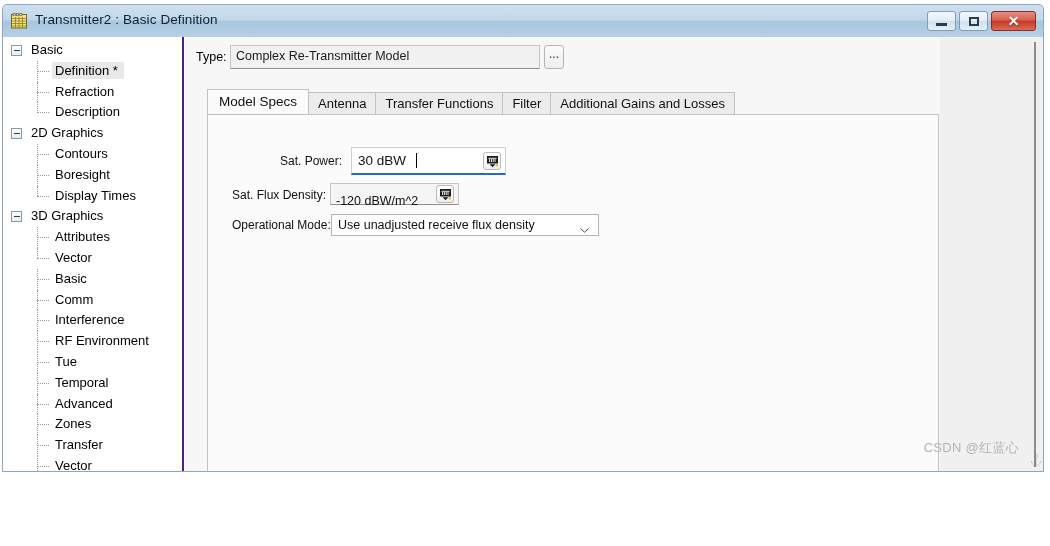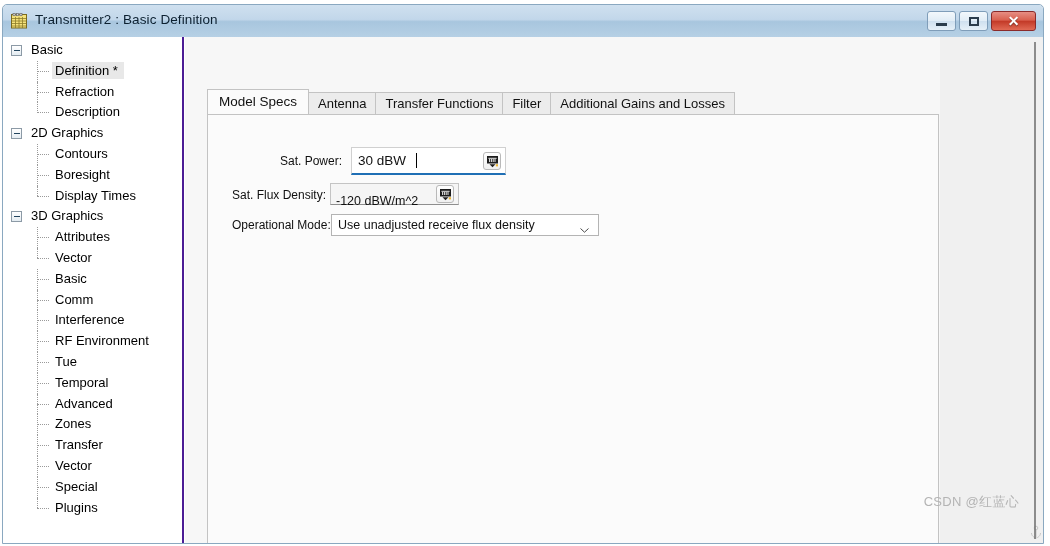--- a/index.html
+++ b/index.html
@@ -15,21 +15,21 @@
     font-size: 12px;
     color: #000000;
   }
 
   
   #window {
     position: absolute;
     left: 2px;
     top: 4px;
     width: 1042px;
-    height: 540px;
+    height: 468px;
     background: #f0f0f0;
     border: 1px solid #8aa8c0;
     border-radius: 5px 5px 0 0;
     box-sizing: border-box;
     overflow: hidden;
   }
 
   
   #titlebar {
     position: relative;
@@ -403,21 +403,21 @@
     bottom: 4px;
     width: 14px;
     height: 14px;
     opacity: .35;
   }
 
   
   #watermark {
     position: absolute;
     right: 24px;
-    bottom: 32px;
+    bottom: 14px;
     font-size: 13px;
     color: #b4b4b4;
     white-space: nowrap;
     letter-spacing: .3px;
   }
 </style>
 </head>
 <body>
 
 <div id="window">
@@ -478,20 +478,25 @@
         <div class="tnode child"><span class="vline"></span><span class="dash"></span><span class="lbl">Advanced</span></div>
         <div class="tnode child"><span class="vline"></span><span class="dash"></span><span class="lbl">Zones</span></div>
         <div class="tnode child"><span class="vline"></span><span class="dash"></span><span class="lbl">Transfer</span></div>
         <div class="tnode child"><span class="vline"></span><span class="dash"></span><span class="lbl">Vector</span></div>
         <div class="tnode child"><span class="vline"></span><span class="dash"></span><span class="lbl">Special</span></div>
         <div class="tnode child"><span class="vline half"></span><span class="dash"></span><span class="lbl">Plugins</span></div>
       </div>
 
     <div id="content">
 
+      <div id="typerow">
+        <span class="type-label">Type:</span>
+        <div class="type-box">Complex Re-Transmitter Model</div>
+        <div class="type-btn">...</div>
+      </div>
 
       <div id="tabstrip">
         <div class="tabs" id="tabs-container">
             <div class="tab active">Model Specs</div>
             <div class="tab">Antenna</div>
             <div class="tab">Transfer Functions</div>
             <div class="tab">Filter</div>
             <div class="tab">Additional Gains and Losses</div>
           </div>
       </div>

